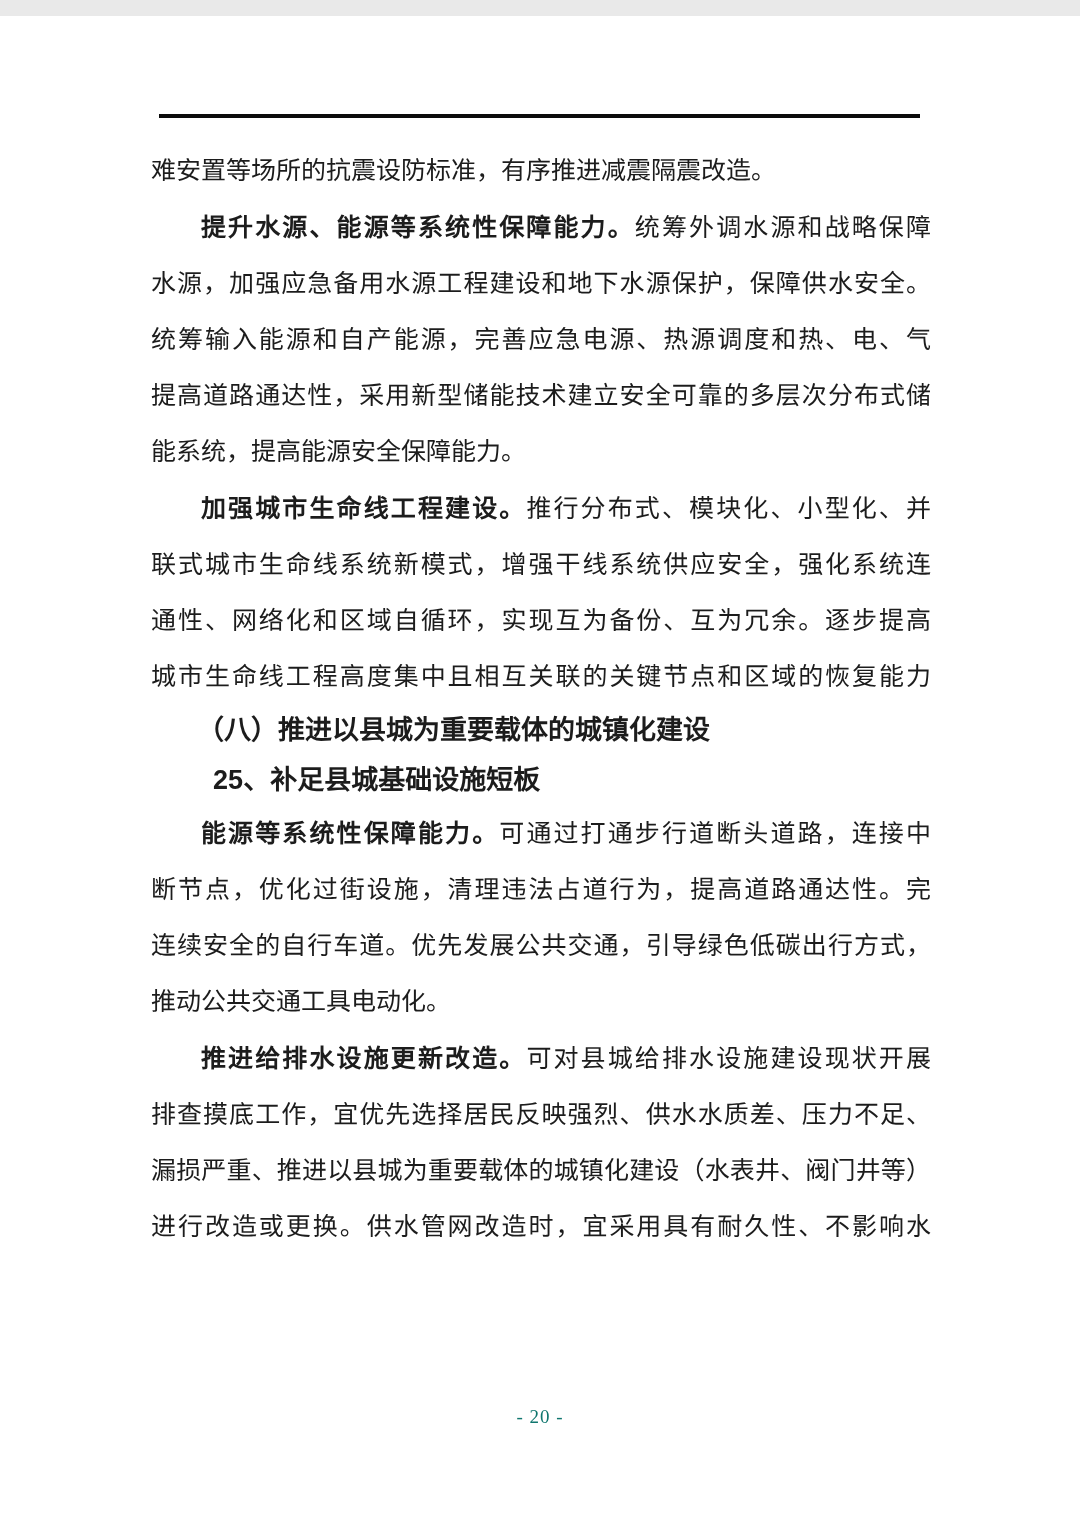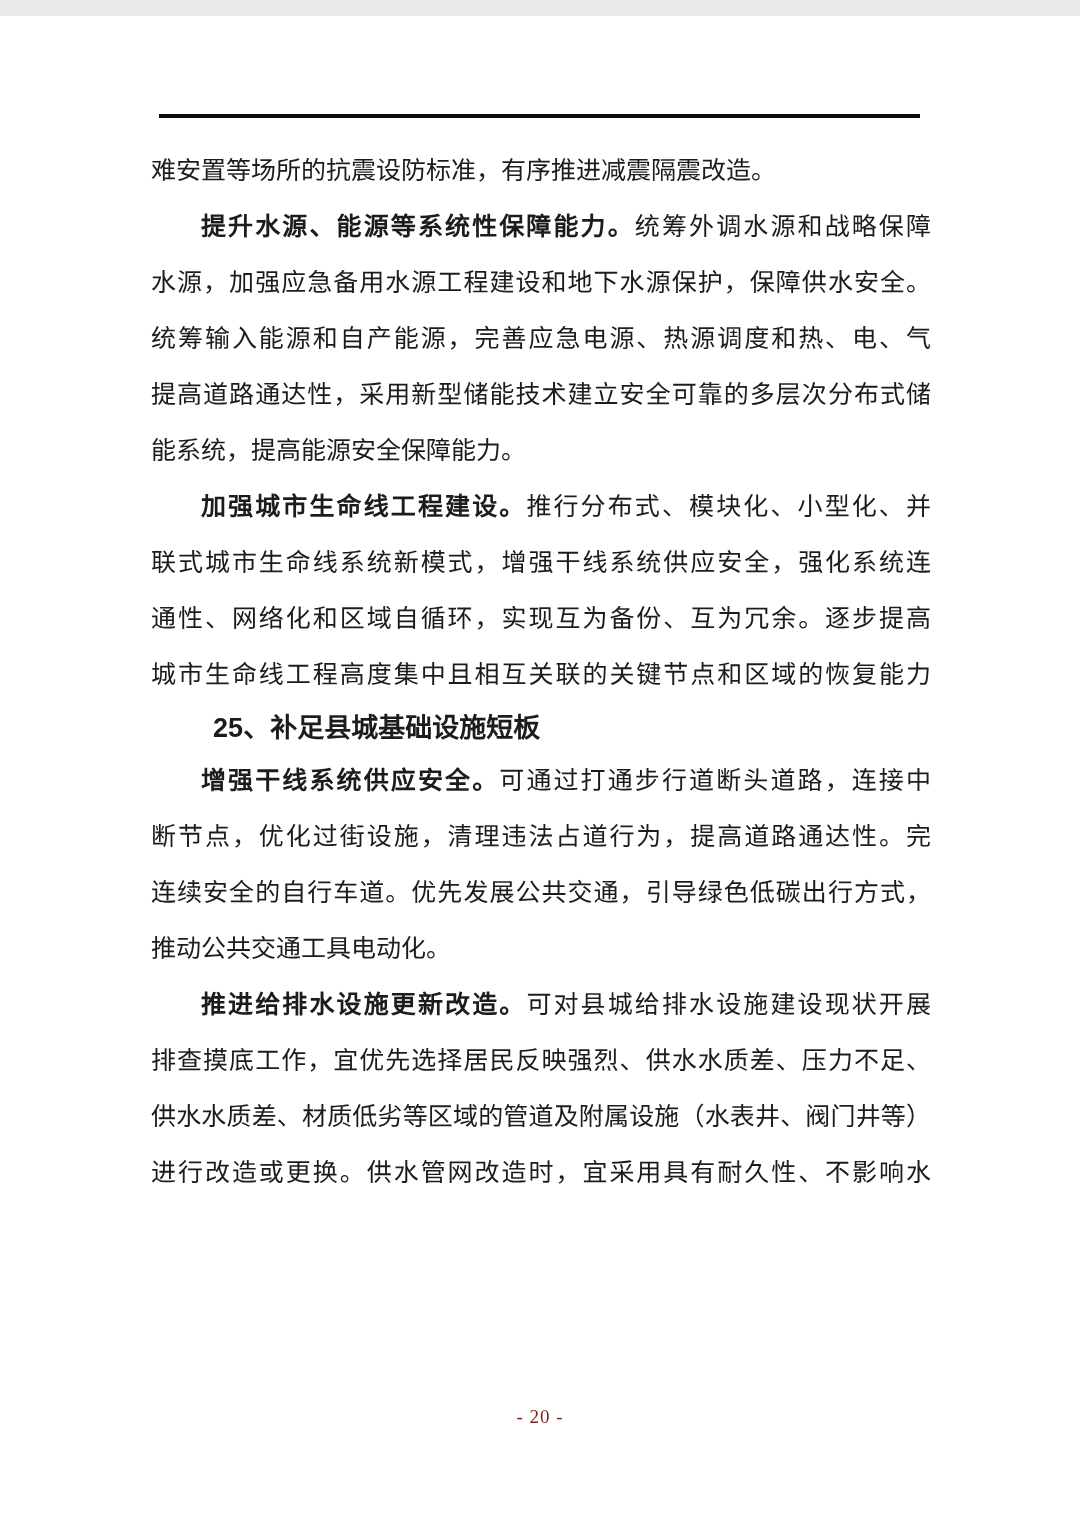--- a/index.html
+++ b/index.html
@@ -51,55 +51,56 @@
     font-family: "Liberation Sans", "DejaVu Sans", sans-serif;
     font-weight: 700;
     font-size: 27px;
     line-height: 50px;
     text-align: left;
     text-align-last: left;
   }
   .line.h1 { text-indent: 1.7em; }
   .line.h2 { text-indent: 2.3em; }
   .lead {
-    font-family: Liberation Serif, serif;
+    font-family: Liberation Sans, sans-serif;
     font-weight: 700;
   }
   .footer {
     position: absolute;
     left: 0;
     top: 1390px;
     width: 100%;
     text-align: center;
     font-size: 19px;
     letter-spacing: 1px;
-    color: #7f1d1d;
+    color: #0f766e;
     font-family: "Liberation Serif", "DejaVu Serif", serif;
   }
 </style>
 </head>
 <body>
 
 <div class="page">
   <div class="header-rule"></div>
   <div class="doc-body">
       <div class="line end">难安置等场所的抗震设防标准，有序推进减震隔震改造。</div>
       <div class="line fill indent"><span class="lead">提升水源、能源等系统性保障能力。</span>统筹外调水源和战略保障</div>
       <div class="line fill">水源，加强应急备用水源工程建设和地下水源保护，保障供水安全。</div>
       <div class="line fill">统筹输入能源和自产能源，完善应急电源、热源调度和热、电、气</div>
       <div class="line fill">提高道路通达性，采用新型储能技术建立安全可靠的多层次分布式储</div>
       <div class="line end">能系统，提高能源安全保障能力。</div>
       <div class="line fill indent"><span class="lead">加强城市生命线工程建设。</span>推行分布式、模块化、小型化、并</div>
       <div class="line fill">联式城市生命线系统新模式，增强干线系统供应安全，强化系统连</div>
       <div class="line fill">通性、网络化和区域自循环，实现互为备份、互为冗余。逐步提高</div>
       <div class="line fill">城市生命线工程高度集中且相互关联的关键节点和区域的恢复能力</div>
+      <div class="line h1">（八）推进以县城为重要载体的城镇化建设</div>
       <div class="line h2">25、补足县城基础设施短板</div>
-      <div class="line fill indent"><span class="lead">增强干线系统供应安全。</span>可通过打通步行道断头道路，连接中</div>
+      <div class="line fill indent"><span class="lead">能源等系统性保障能力。</span>可通过打通步行道断头道路，连接中</div>
       <div class="line fill">断节点，优化过街设施，清理违法占道行为，提高道路通达性。完</div>
       <div class="line fill">连续安全的自行车道。优先发展公共交通，引导绿色低碳出行方式，</div>
       <div class="line end">推动公共交通工具电动化。</div>
       <div class="line fill indent"><span class="lead">推进给排水设施更新改造。</span>可对县城给排水设施建设现状开展</div>
       <div class="line fill">排查摸底工作，宜优先选择居民反映强烈、供水水质差、压力不足、</div>
-      <div class="line fill">供水水质差、材质低劣等区域的管道及附属设施（水表井、阀门井等）</div>
+      <div class="line fill">漏损严重、推进以县城为重要载体的城镇化建设（水表井、阀门井等）</div>
       <div class="line fill">进行改造或更换。供水管网改造时，宜采用具有耐久性、不影响水</div>
     </div>
   <div class="footer">- 20 -</div>
 </div>
 
 </body></html>

